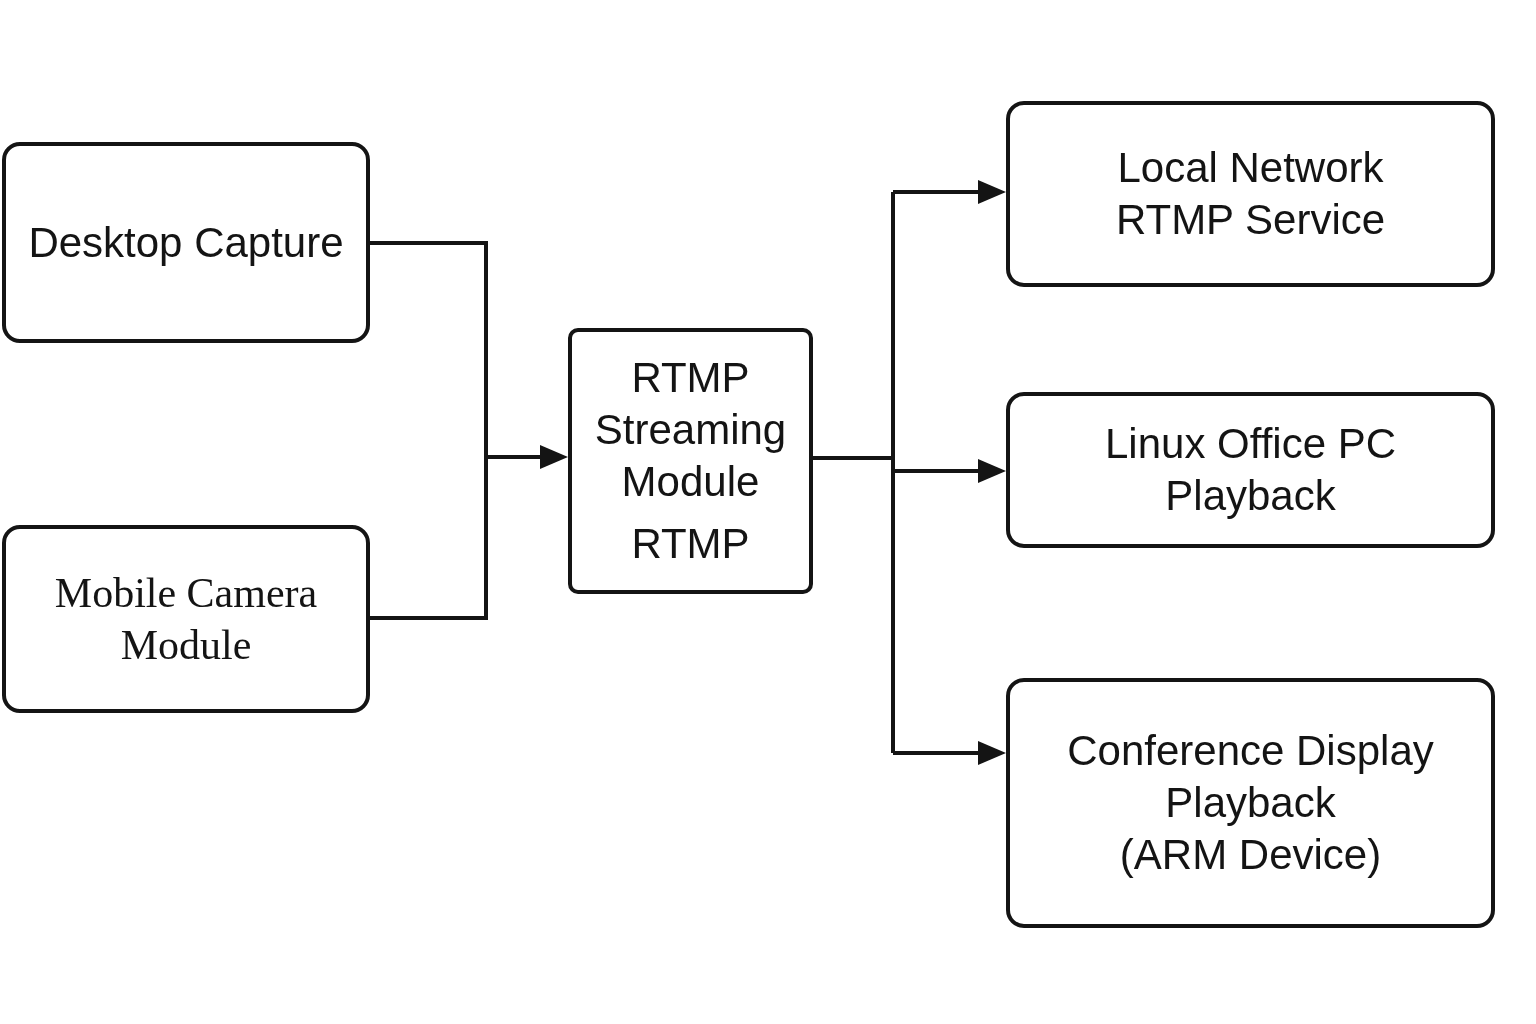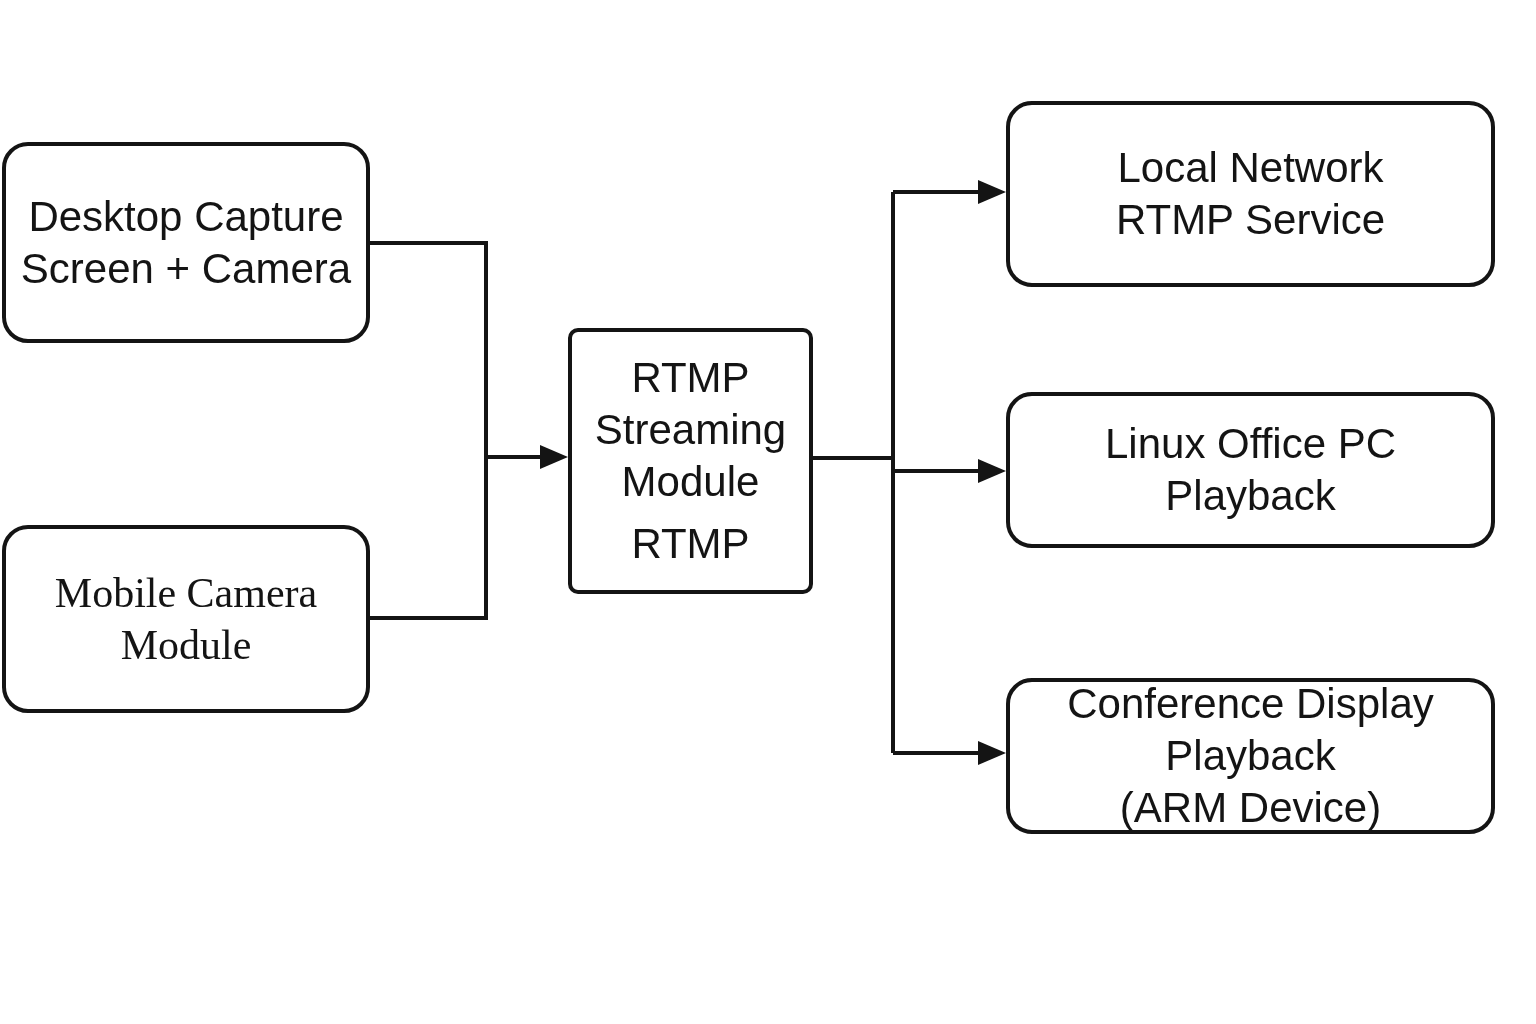--- a/index.html
+++ b/index.html
@@ -29,21 +29,21 @@
     fill: none;
   }
   .arrowhead {
     fill: var(--ink);
     stroke: none;
   }
   .node {
     position: absolute;
     background: var(--bg);
     border: 4px solid var(--ink);
-    border-radius: 26px;
+    border-radius: 18px;
     display: flex;
     flex-direction: column;
     align-items: center;
     justify-content: center;
     text-align: center;
     color: var(--ink);
     font-size: 42px;
     line-height: 52px;
   }
   .node span { display: block; white-space: nowrap; }
@@ -70,21 +70,20 @@
 
     <path class="edge-stroke" d="M 893 471 H 982"></path>
     <polygon class="arrowhead" points="978,459 1006,471 978,483"></polygon>
 
     <path class="edge-stroke" d="M 893 753 H 982"></path>
     <polygon class="arrowhead" points="978,741 1006,753 978,765"></polygon>
   </svg>
 
   <div class="node" style="left:2px; top:142px; width:368px; height:201px;">
     <span>Desktop Capture</span>
-    <span>Screen + Camera</span>
   </div>
 
   <div class="node" style="left:2px; top:525px; width:368px; height:188px;font-family:Liberation Serif, serif;">
     <span>Mobile Camera</span>
     <span>Module</span>
   </div>
 
   <div class="node node-module" style="left:568px; top:328px; width:245px; height:266px;border-radius:10px;">
     <span>RTMP</span>
     <span>Streaming</span>
@@ -95,19 +94,19 @@
   <div class="node" style="left:1006px; top:101px; width:489px; height:186px;">
     <span>Local Network</span>
     <span>RTMP Service</span>
   </div>
 
   <div class="node" style="left:1006px; top:392px; width:489px; height:156px;">
     <span>Linux Office PC</span>
     <span>Playback</span>
   </div>
 
-  <div class="node" style="left:1006px; top:678px; width:489px; height:156px;">
+  <div class="node" style="left:1006px; top:678px; width:489px; height:250px;">
     <span>Conference Display</span>
     <span>Playback</span>
     <span>(ARM Device)</span>
   </div>
 
 </div>
 
 </body></html>

